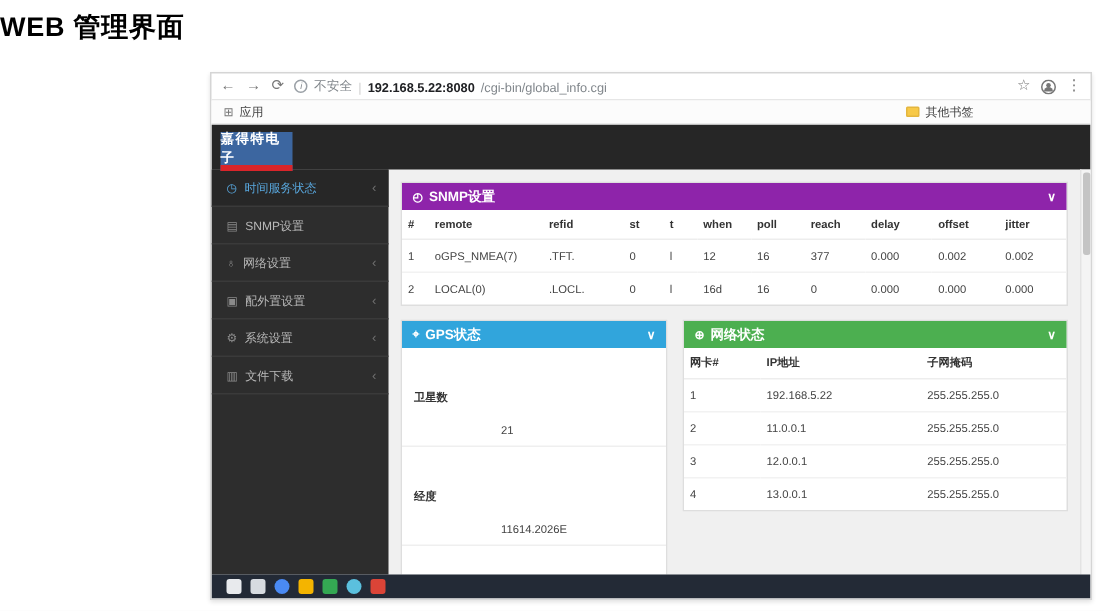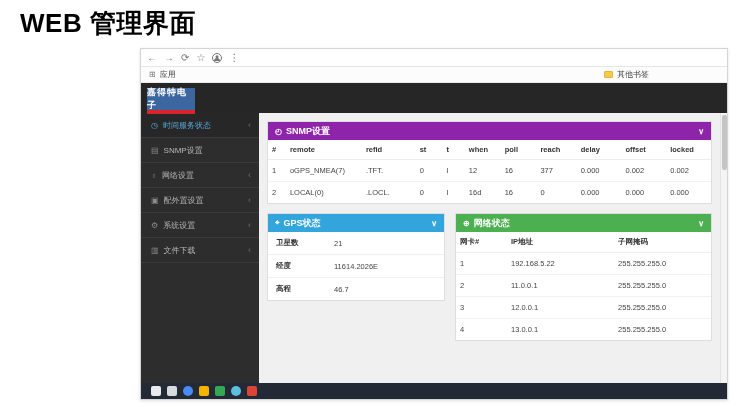--- a/index.html
+++ b/index.html
@@ -1,20 +1,20 @@
 <!DOCTYPE html>
 <html><head>
 <meta charset="utf-8">
 <style>
   * { box-sizing: border-box; margin: 0; padding: 0; }
   html,body { background:#fff; }
   body { font-family:"Liberation Sans", sans-serif; }
   #stage { position:relative; width:736px; height:407px; background:#fff; overflow:hidden; }
 
-  .doc-title { position:absolute; top:6px; left:20px; font-size:26px; font-weight:bold; color:#000; letter-spacing:0.5px; }
+  .doc-title { position:absolute; top:6px; left:0; font-size:18px; font-weight:bold; color:#000; letter-spacing:0.5px; }
 
   
   .bwin { position:absolute; left:140px; top:48px; width:588px; height:352px;
           background:#fff; border:1px solid #d5d5d5; box-shadow:0 1px 3px rgba(0,0,0,.12); }
 
   .addrbar { height:18px; display:flex; align-items:center; padding:0 6px; gap:7px;
              border-bottom:1px solid #e6e6e6; font-size:9px; color:#5f6368; }
   .navico { font-size:10px; color:#777; line-height:1; }
   .omnibox { flex:1; display:flex; align-items:center; gap:4px; font-size:8.5px; overflow:hidden; white-space:nowrap; }
   .info-circ { display:inline-flex; align-items:center; justify-content:center; width:9px; height:9px;
@@ -63,21 +63,21 @@
   th { text-align:left; font-weight:bold; color:#333; padding:5px 4px; border-bottom:1px solid #ededed; }
   td { color:#444; padding:6px 4px; border-bottom:1px solid #f2f2f2; }
   tr:last-child td { border-bottom:none; }
 
   .row2 { display:flex; gap:10px; align-items:flex-start; }
   .gps-panel { width:178px; }
   .net-panel { flex:1; }
   .kv { display:flex; align-items:center; padding:6px 8px; border-bottom:1px solid #efefef; font-size:7.5px; }
   .kv:last-child { border-bottom:none; }
   .kv .k { width:58px; font-weight:bold; color:#333; }
-  .kv .v { color:#444; }
+  .kv .v { color:#444;margin-top:44px; }
   .badge { display:inline-block; background:#5cb85c; color:#fff; font-size:6.5px; font-weight:bold;
            padding:1px 5px; border-radius:2px; }
 
   .scrollbar { position:absolute; right:0; top:30px; bottom:16px; width:7px; background:#f4f4f4;
                border-left:1px solid #e3e3e3; z-index:4; }
   .sb-thumb { position:absolute; top:2px; left:1px; width:5px; height:55px; background:#c4c4c4; border-radius:2px; }
 
   .taskbar { position:absolute; left:0; bottom:0; right:0; height:16px; background:#232a36; z-index:5;
              display:flex; align-items:center; gap:6px; padding-left:10px; }
   .tb-ico { width:10px; height:10px; border-radius:2px; }
@@ -95,20 +95,27 @@
 <div id="stage">
 
   <div class="doc-title">WEB 管理界面</div>
 
   <div class="bwin">
 
     <div class="addrbar">
       <span class="navico">←</span>
       <span class="navico">→</span>
       <span class="navico">⟳</span>
+      <div class="omnibox">
+        <span class="info-circ">i</span>
+        <span class="sec-label">不安全</span>
+        <span class="url-div">|</span>
+        <span class="url-host">192.168.5.22:8080</span>
+          <span class="url-path">/cgi-bin/global_info.cgi</span>
+      </div>
       <div class="addr-right">
         <span class="navico">☆</span>
         <span class="person-ico">
           <svg width="10" height="10" viewBox="0 0 10 10">
               <circle cx="5" cy="5" r="4.5" fill="none" stroke="#777"></circle>
               <circle cx="5" cy="3.8" r="1.5" fill="#777"></circle>
               <path d="M2 8 a3 3 0 0 1 6 0" fill="#777"></path>
             </svg>
         </span>
         <span class="navico">⋮</span>
@@ -174,21 +181,21 @@
                 <th style="width:4%">#</th>
                 <th style="width:17%">remote</th>
                 <th style="width:12%">refid</th>
                 <th style="width:6%">st</th>
                 <th style="width:5%">t</th>
                 <th style="width:8%">when</th>
                 <th style="width:8%">poll</th>
                 <th style="width:9%">reach</th>
                 <th style="width:10%">delay</th>
                 <th style="width:10%">offset</th>
-                <th style="width:10%">locked</th>
+                <th style="width:10%">jitter</th>
               </tr>
             </thead>
             <tbody>
               <tr>
                 <td>1</td>
                 <td>oGPS_NMEA(7)</td>
                 <td>.TFT.</td>
                 <td>0</td>
                 <td>l</td>
                 <td>12</td>

